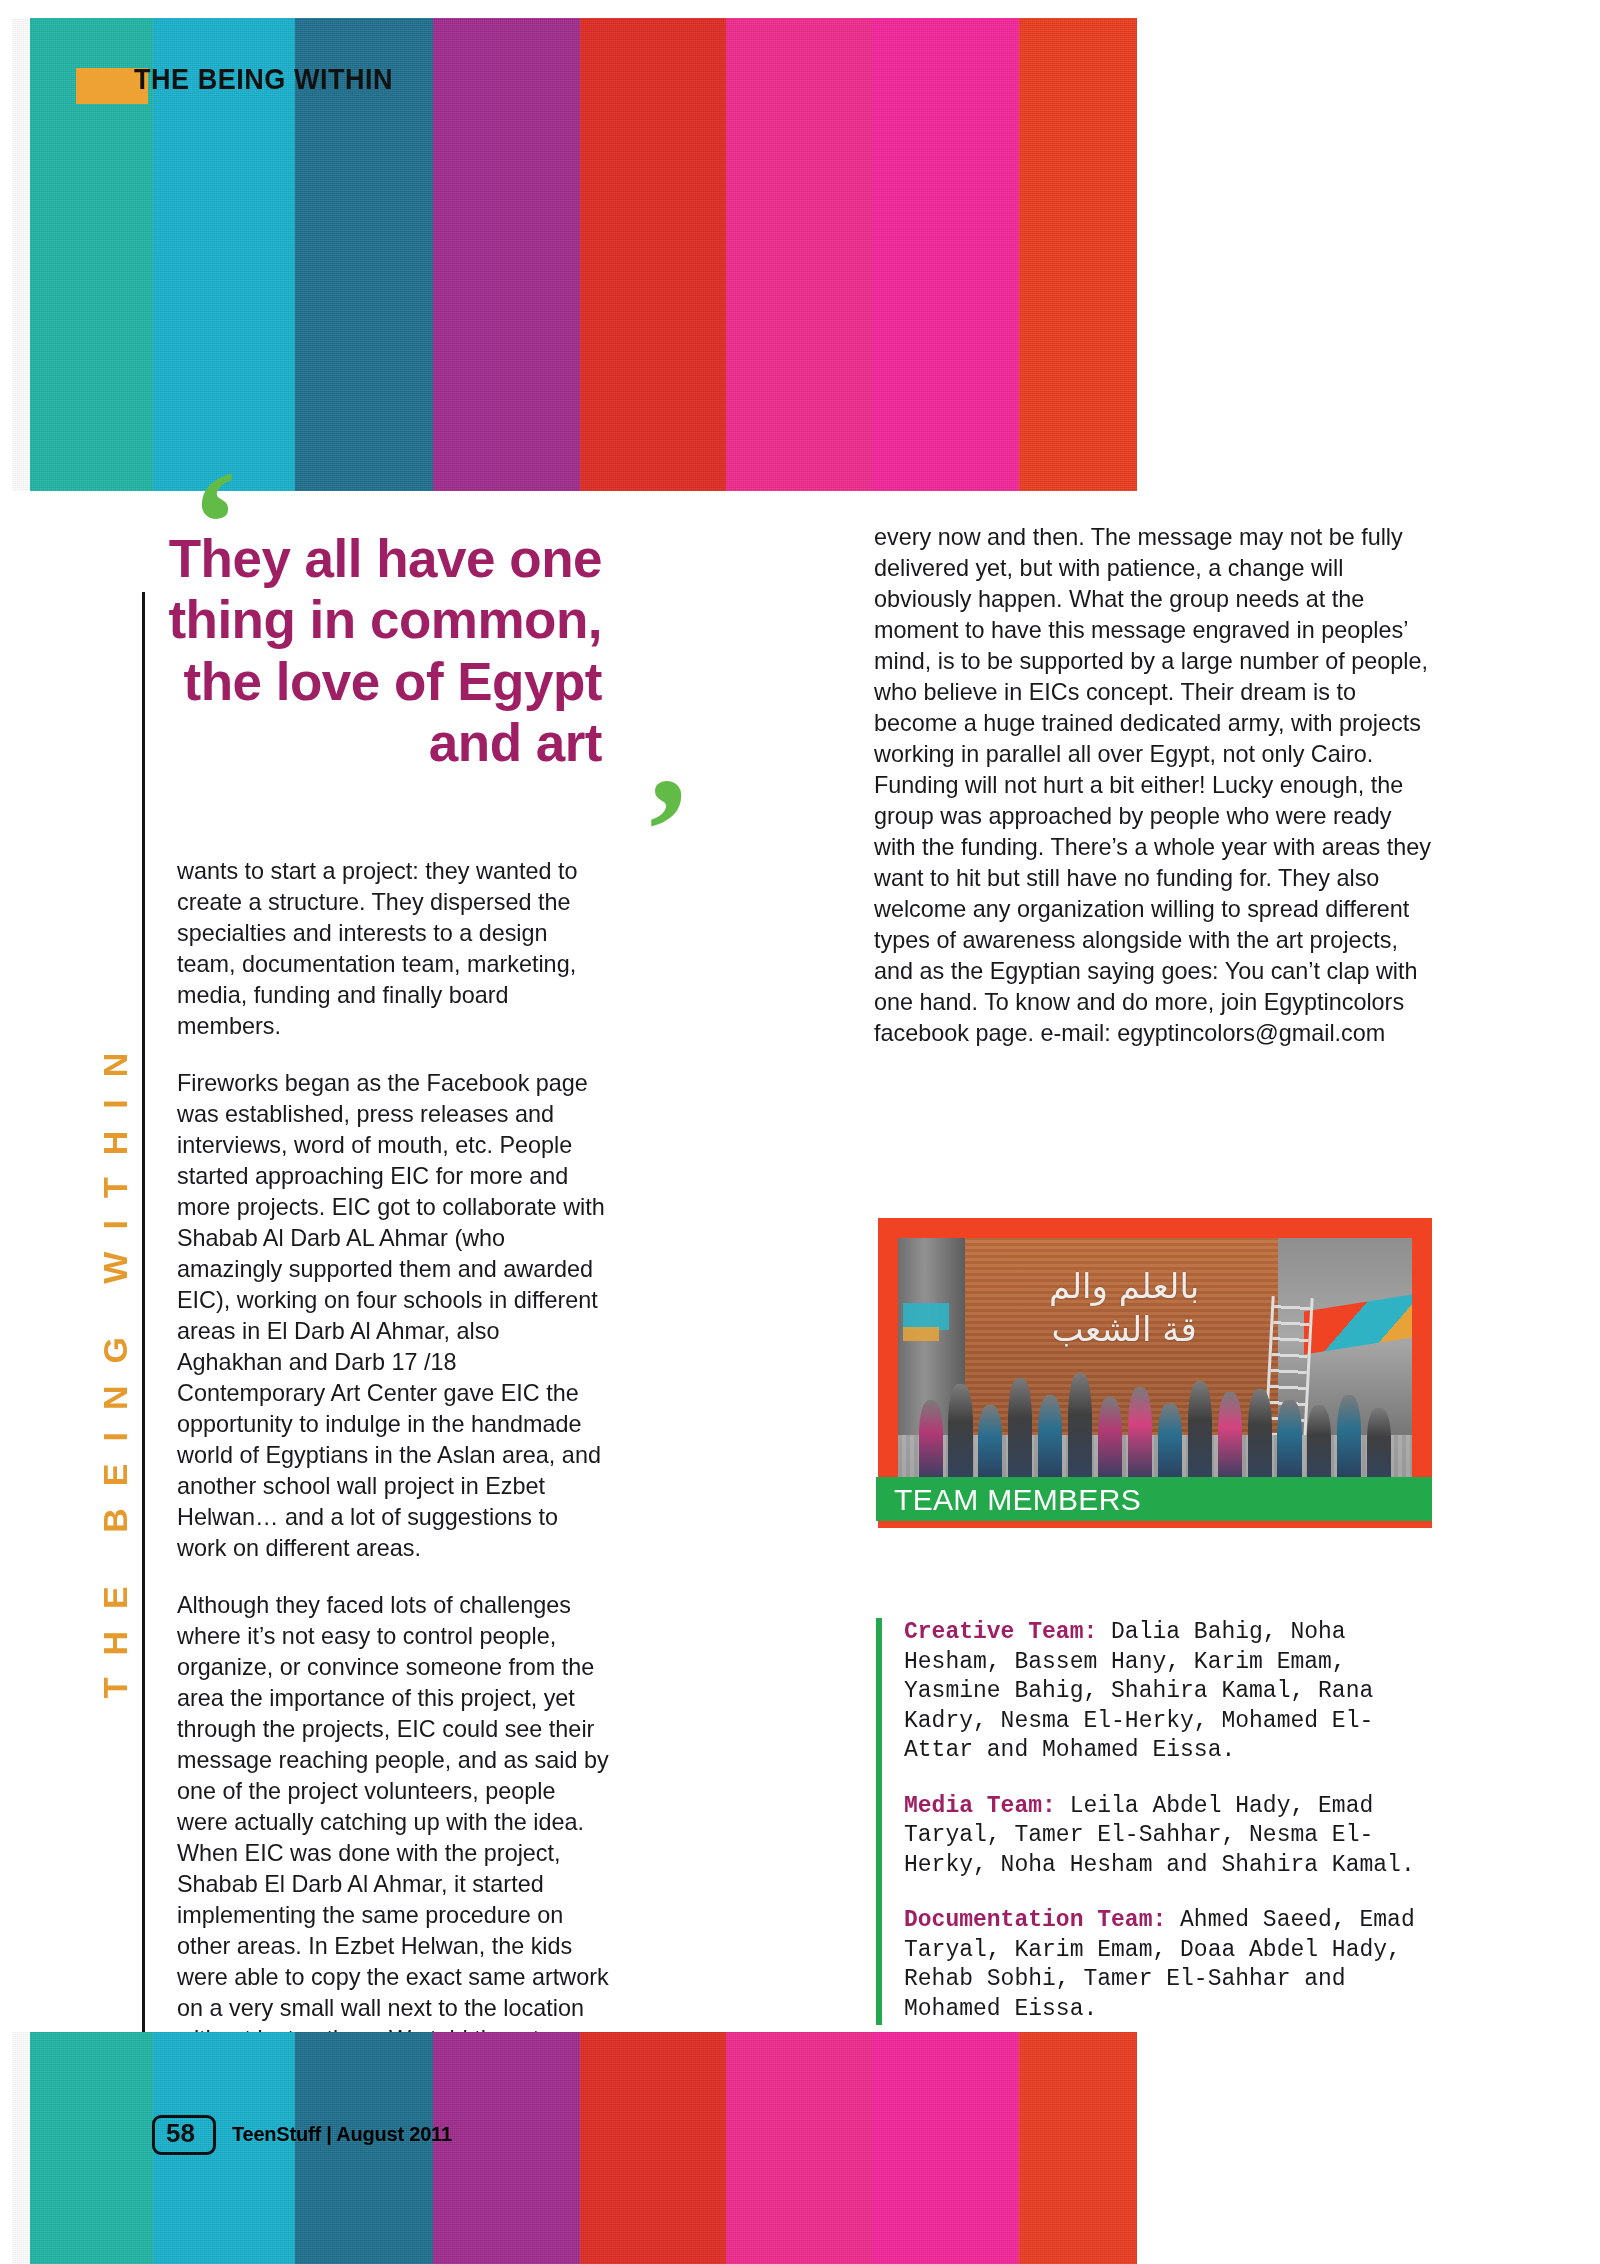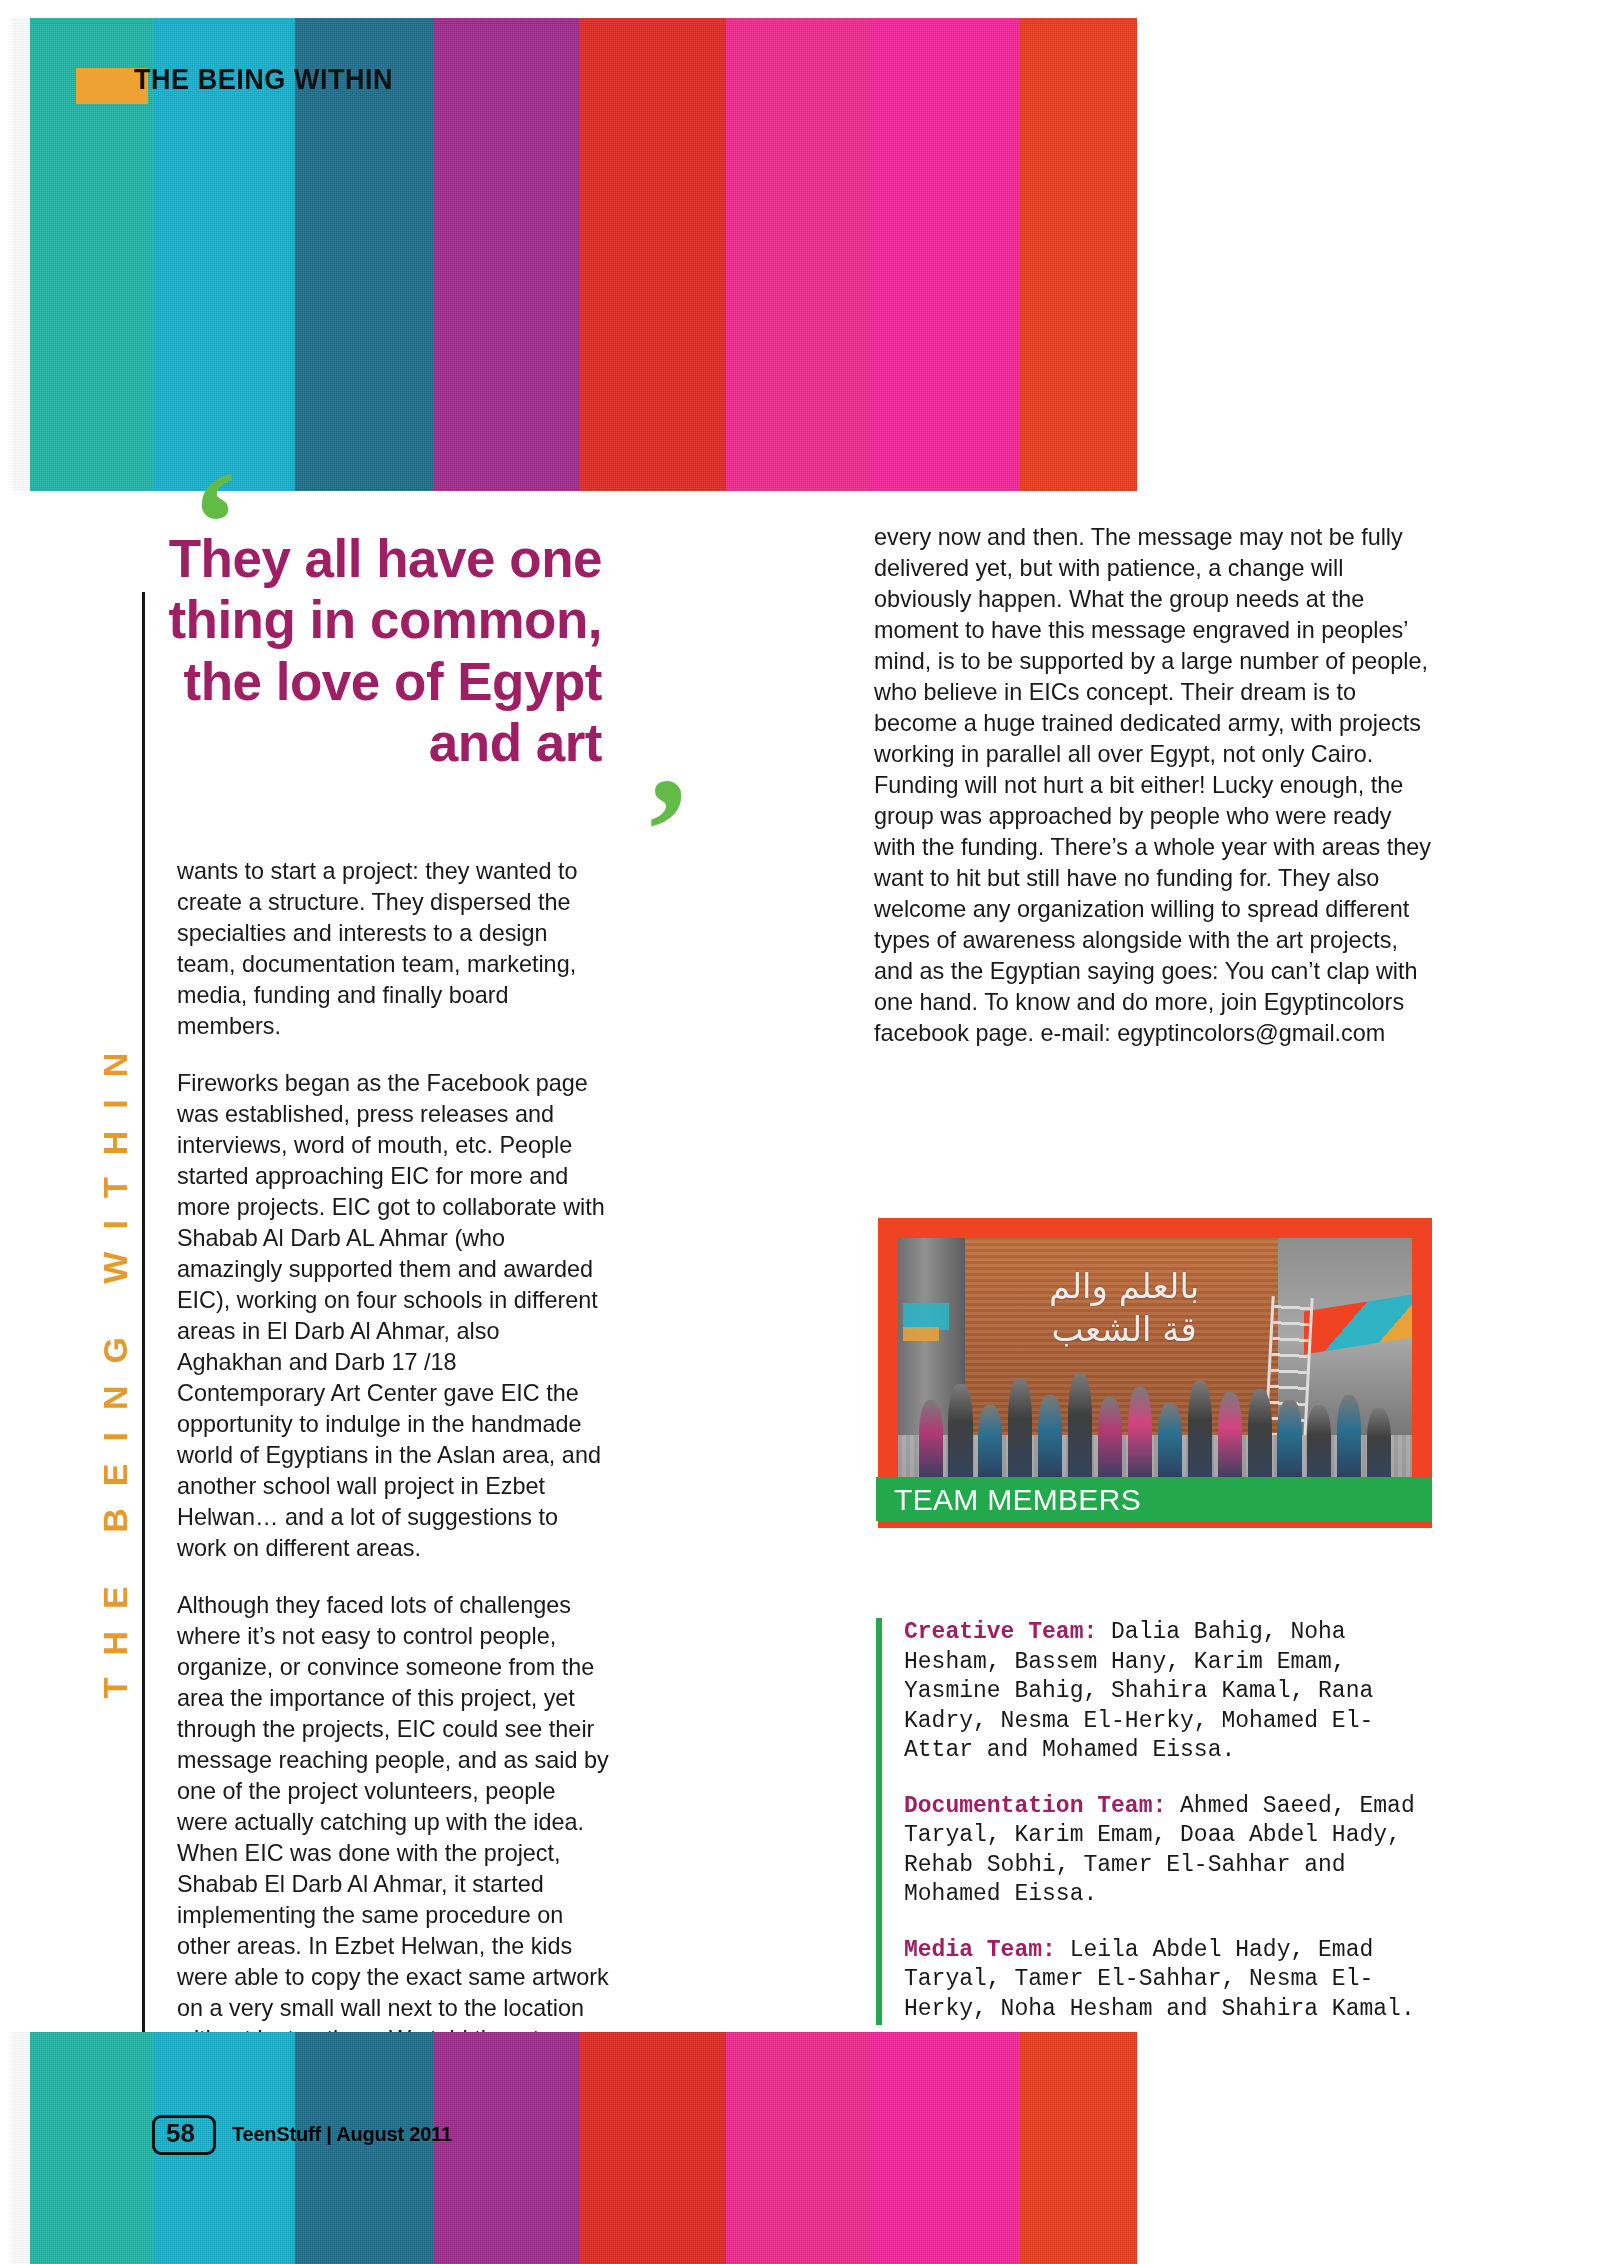--- a/index.html
+++ b/index.html
@@ -433,22 +433,22 @@
         <div class="ph-person c3" style="height:56%"></div>
       </div>
     </div>
   </div>
 
   <div id="team-header">
     <div id="team-header-label">TEAM MEMBERS</div>
   </div>
   <div id="team-body">
       <div class="team-entry"><span class="team-role">Creative Team:</span><span> Dalia Bahig, Noha Hesham, Bassem Hany, Karim Emam, Yasmine Bahig, Shahira Kamal, Rana Kadry, Nesma El-Herky, Mohamed El-Attar and Mohamed Eissa.</span></div>
+      <div class="team-entry"><span class="team-role">Media Team:</span><span> Leila Abdel Hady, Emad Taryal, Tamer El-Sahhar,  Nesma El-Herky, Noha Hesham and Shahira Kamal.</span></div>
       <div class="team-entry"><span class="team-role">Documentation Team:</span><span> Ahmed Saeed, Emad Taryal, Karim Emam, Doaa Abdel Hady, Rehab Sobhi, Tamer El-Sahhar and Mohamed Eissa.</span></div>
-      <div class="team-entry"><span class="team-role">Media Team:</span><span> Leila Abdel Hady, Emad Taryal, Tamer El-Sahhar,  Nesma El-Herky, Noha Hesham and Shahira Kamal.</span></div>
     </div>
 
   <div id="bottom-bands" class="band-strip">
       <div class="band" style="width: 18px; background: rgb(255, 255, 255);"></div>
       <div class="band" style="flex: 0.0775 1 0%; background: rgb(31, 181, 165);"></div>
       <div class="band" style="flex: 0.09 1 0%; background: rgb(23, 177, 205);"></div>
       <div class="band" style="flex: 0.0875 1 0%; background: rgb(29, 110, 140);"></div>
       <div class="band" style="flex: 0.0925 1 0%; background: rgb(160, 42, 141);"></div>
       <div class="band" style="flex: 0.0925 1 0%; background: rgb(224, 43, 34);"></div>
       <div class="band" style="flex: 0.0925 1 0%; background: rgb(239, 42, 140);"></div>

